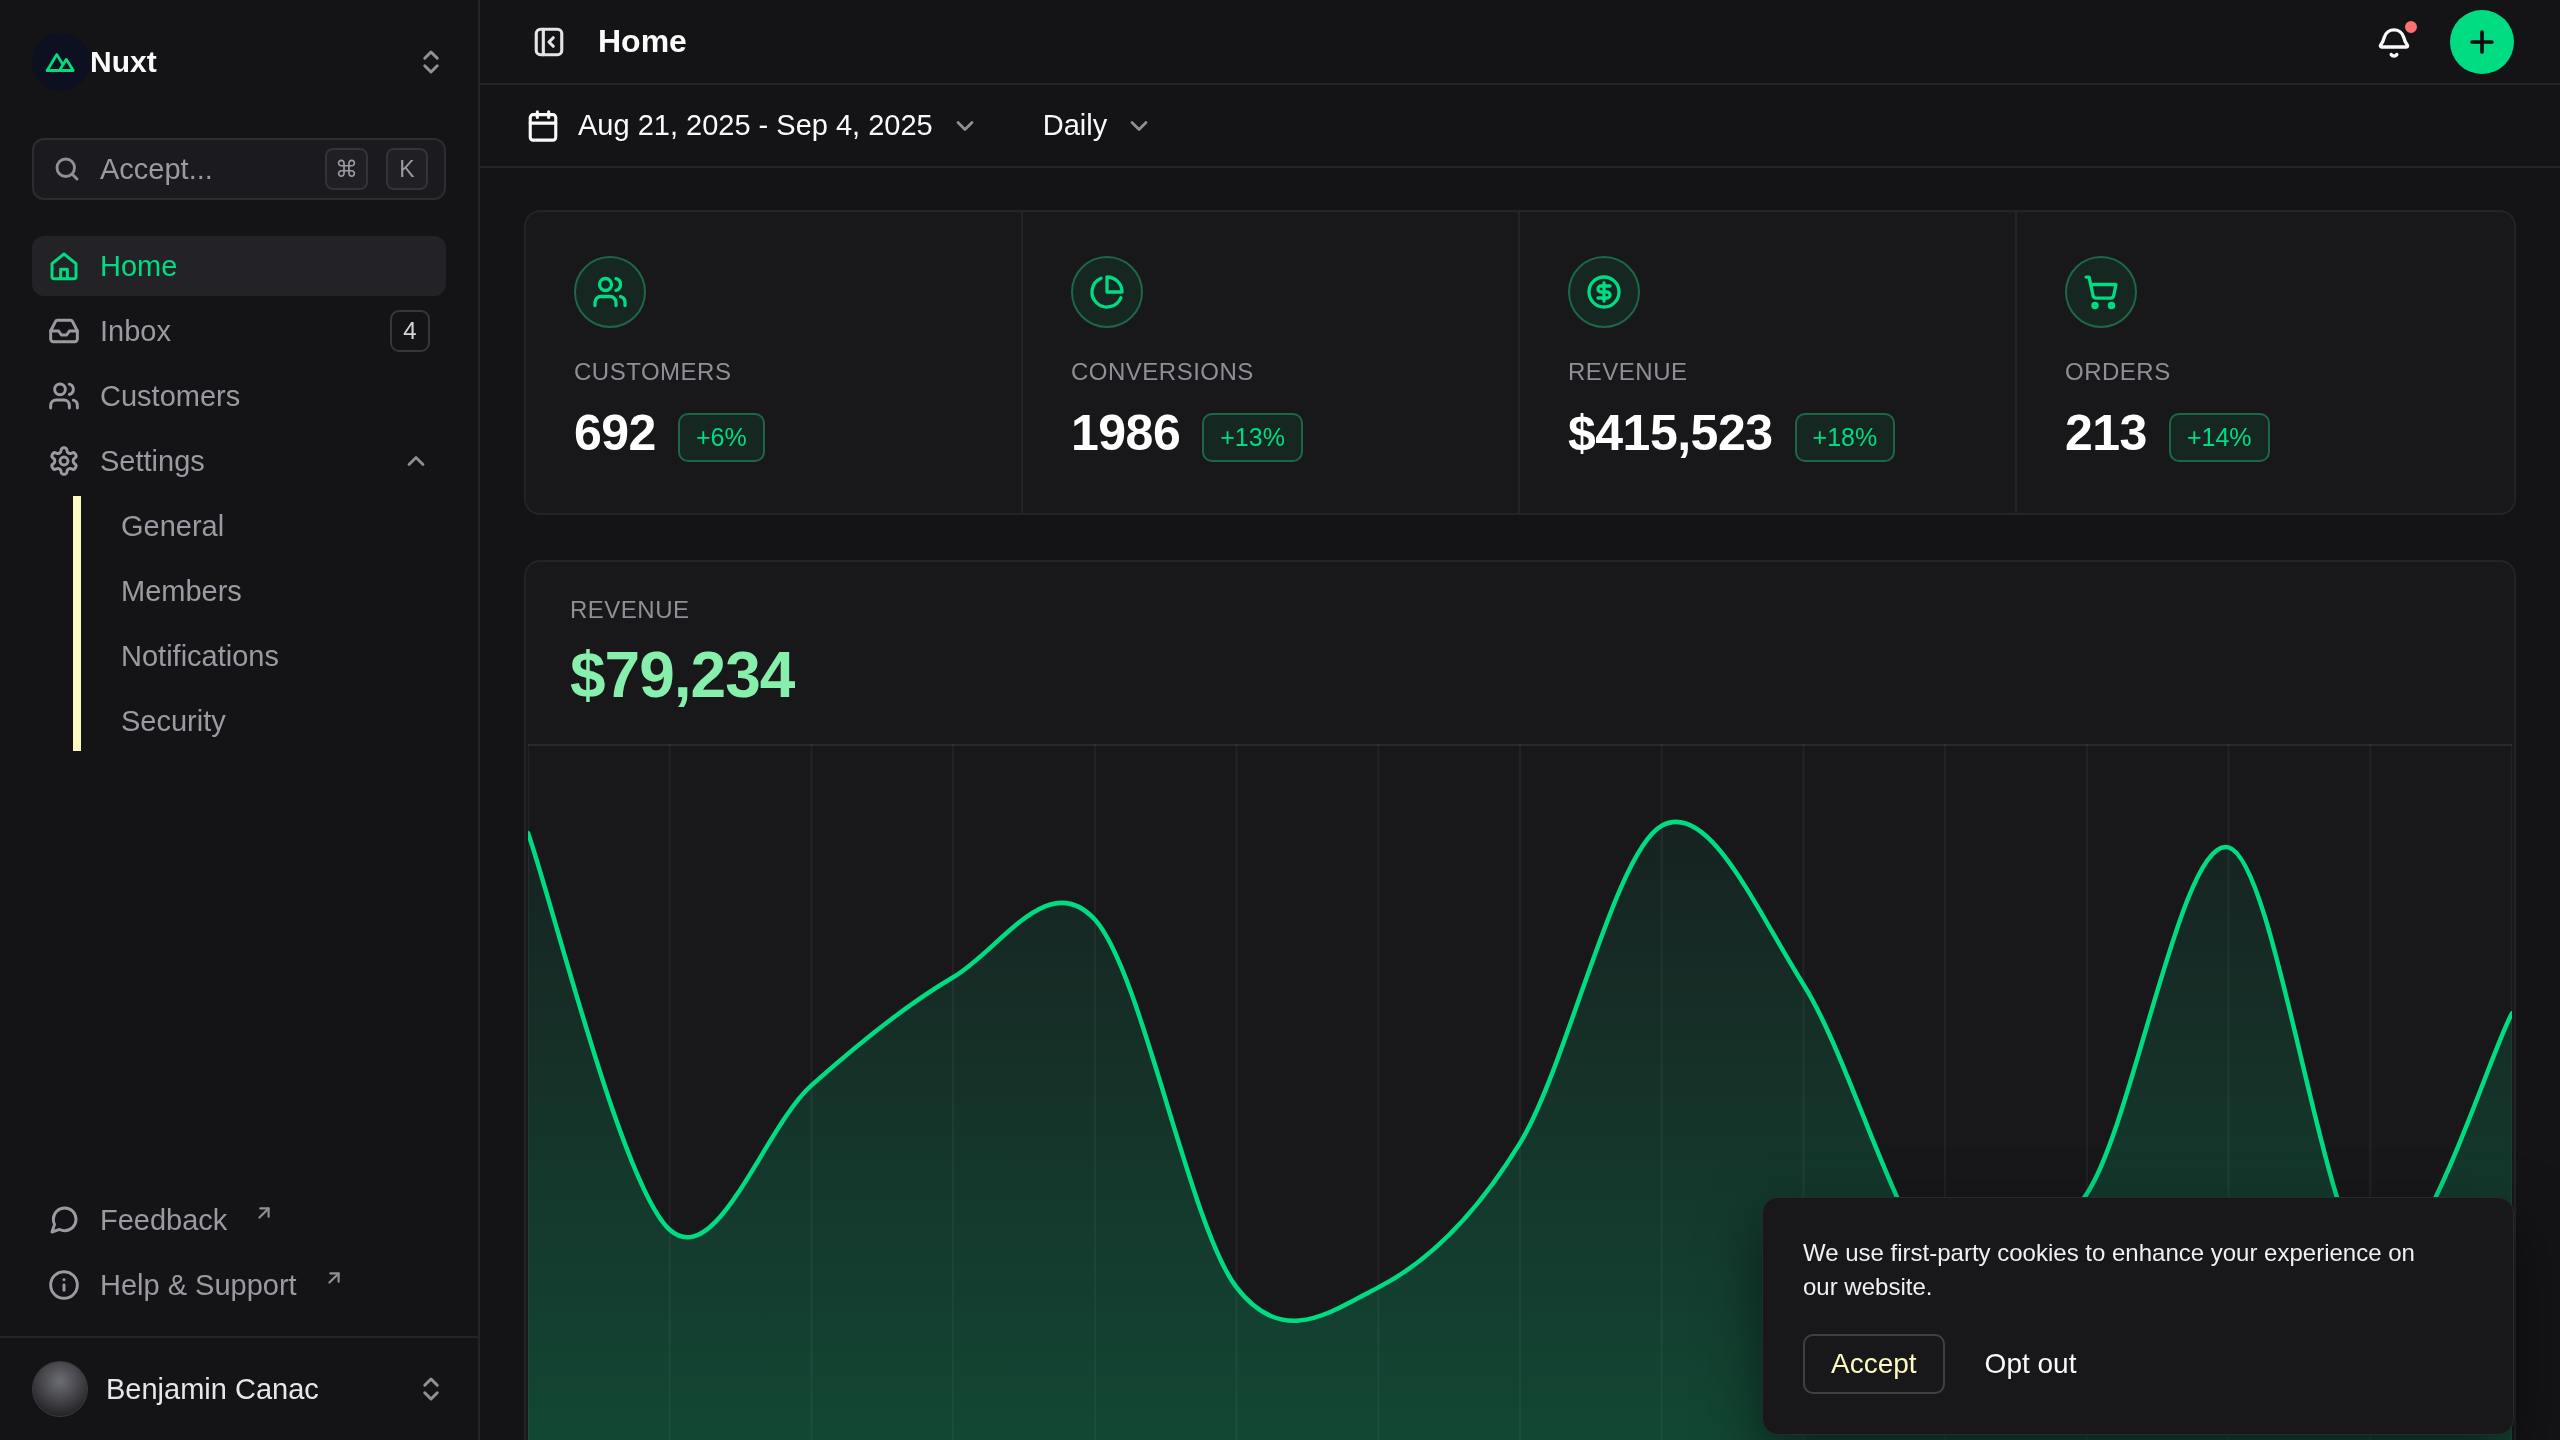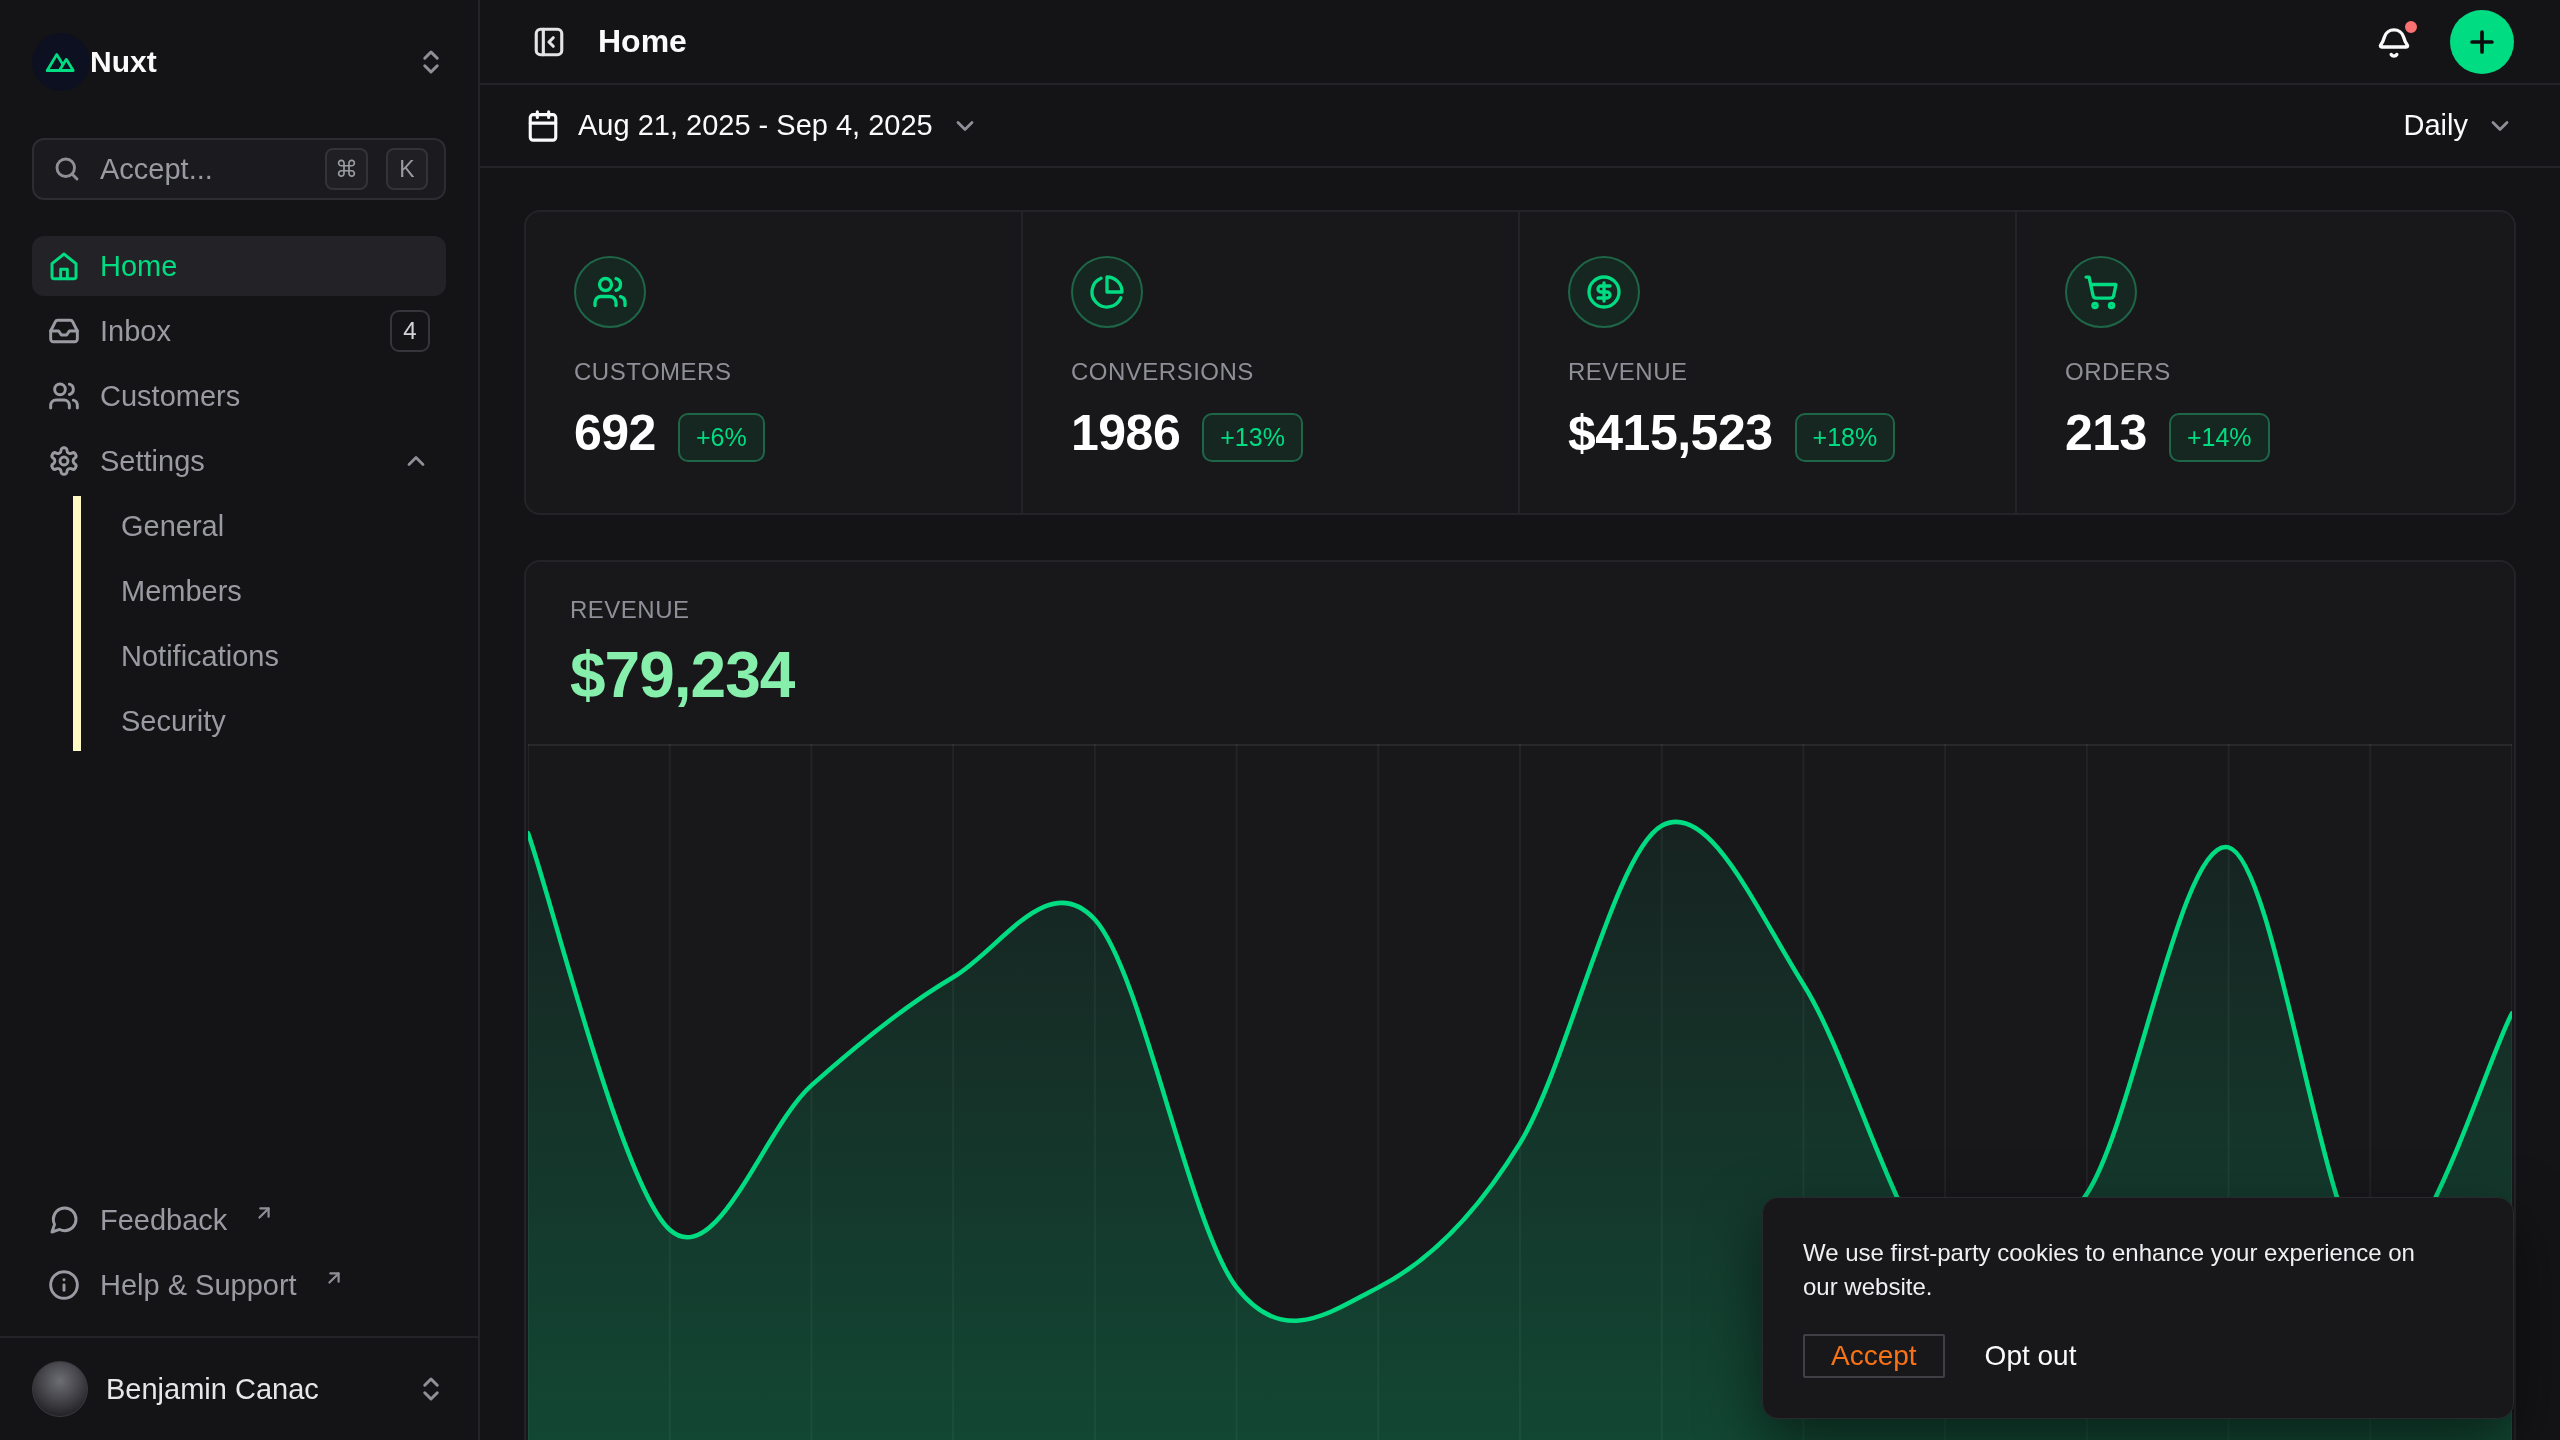--- a/index.html
+++ b/index.html
@@ -55,21 +55,21 @@
   .page-title { font-size:32px; font-weight:700; color:#fafafa; }
   .header-right { margin-left:auto; display:flex; align-items:center; gap:30px; }
   .icon-btn { background:none; border:none; color:#e4e4e7; cursor:pointer;
               position:relative; display:flex; padding:6px; }
   .dot { position:absolute; top:2px; right:0; width:18px; height:18px; border-radius:50%;
          background:#fb7070; border:3px solid #141416; }
   .plus-btn { width:64px; height:64px; border-radius:50%; background:#00dc82; border:none;
               color:#0c0c0e; display:flex; align-items:center; justify-content:center;
               cursor:pointer; }
   .toolbar { height:115px; border-bottom:2px solid #242428; display:flex;
-             align-items:center; padding:0 46px; gap:64px;justify-content:space-between; }
+             align-items:center; padding:0 46px; gap:64px; }
   .tool-btn { display:flex; align-items:center; gap:18px; background:none; border:none;
               color:#fafafa; font-size:29px; font-weight:500; cursor:pointer;
               font-family:inherit; }
   .chev { color:#8f8f98; }
 
   .content { flex:1; padding:42px 44px 0; position:relative; }
 
   
   .stats-card { display:grid; grid-template-columns:1fr 1fr 1fr 1fr;
                 background:#18181b; border:2px solid #242428; border-radius:16px;
@@ -96,22 +96,22 @@
                  letter-spacing:-1px; }
   .plot { position:absolute; left:2px; right:2px; top:182px; bottom:0; }
   .plot svg { width:100%; height:100%; display:block; }
 
   
   .cookie { position:absolute; top:1197px; right:46px; width:752px; z-index:10;
             background:#18181b; border:1px solid #29292e; border-radius:16px;
             padding:38px 40px 40px; box-shadow:0 24px 60px rgba(0,0,0,.5); }
   .cookie-msg { font-size:24px; line-height:1.42; color:#f0f0f3; max-width:640px; }
   .cookie-actions { margin-top:30px; display:flex; align-items:center; gap:40px; }
-  .btn-outline { background:none; border:2px solid #3f3f46; border-radius:2px;
-                 color:#f97316; font-size:28px; font-weight:500; padding:4px 26px;
+  .btn-outline { background:none; border:2px solid #3f3f46; border-radius:10px;
+                 color:#fef9c3; font-size:28px; font-weight:500; padding:12px 26px;
                  cursor:pointer; font-family:inherit; }
   .btn-ghost { background:none; border:none; color:#fafafa; font-size:28px;
                font-weight:500; cursor:pointer; font-family:inherit; }
   .ic { flex:none; }
 </style>
 </head>
 <body>
 
 <div class="app">
 

